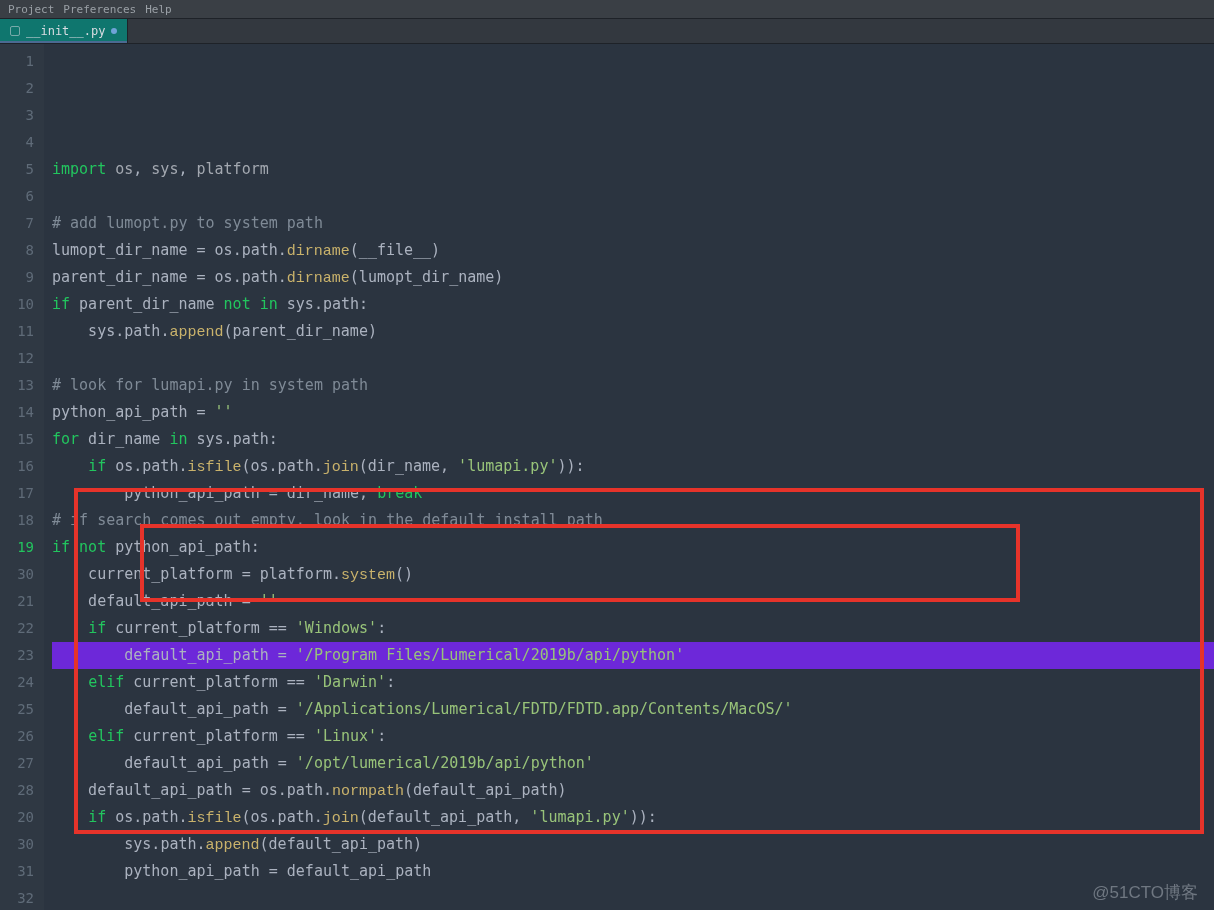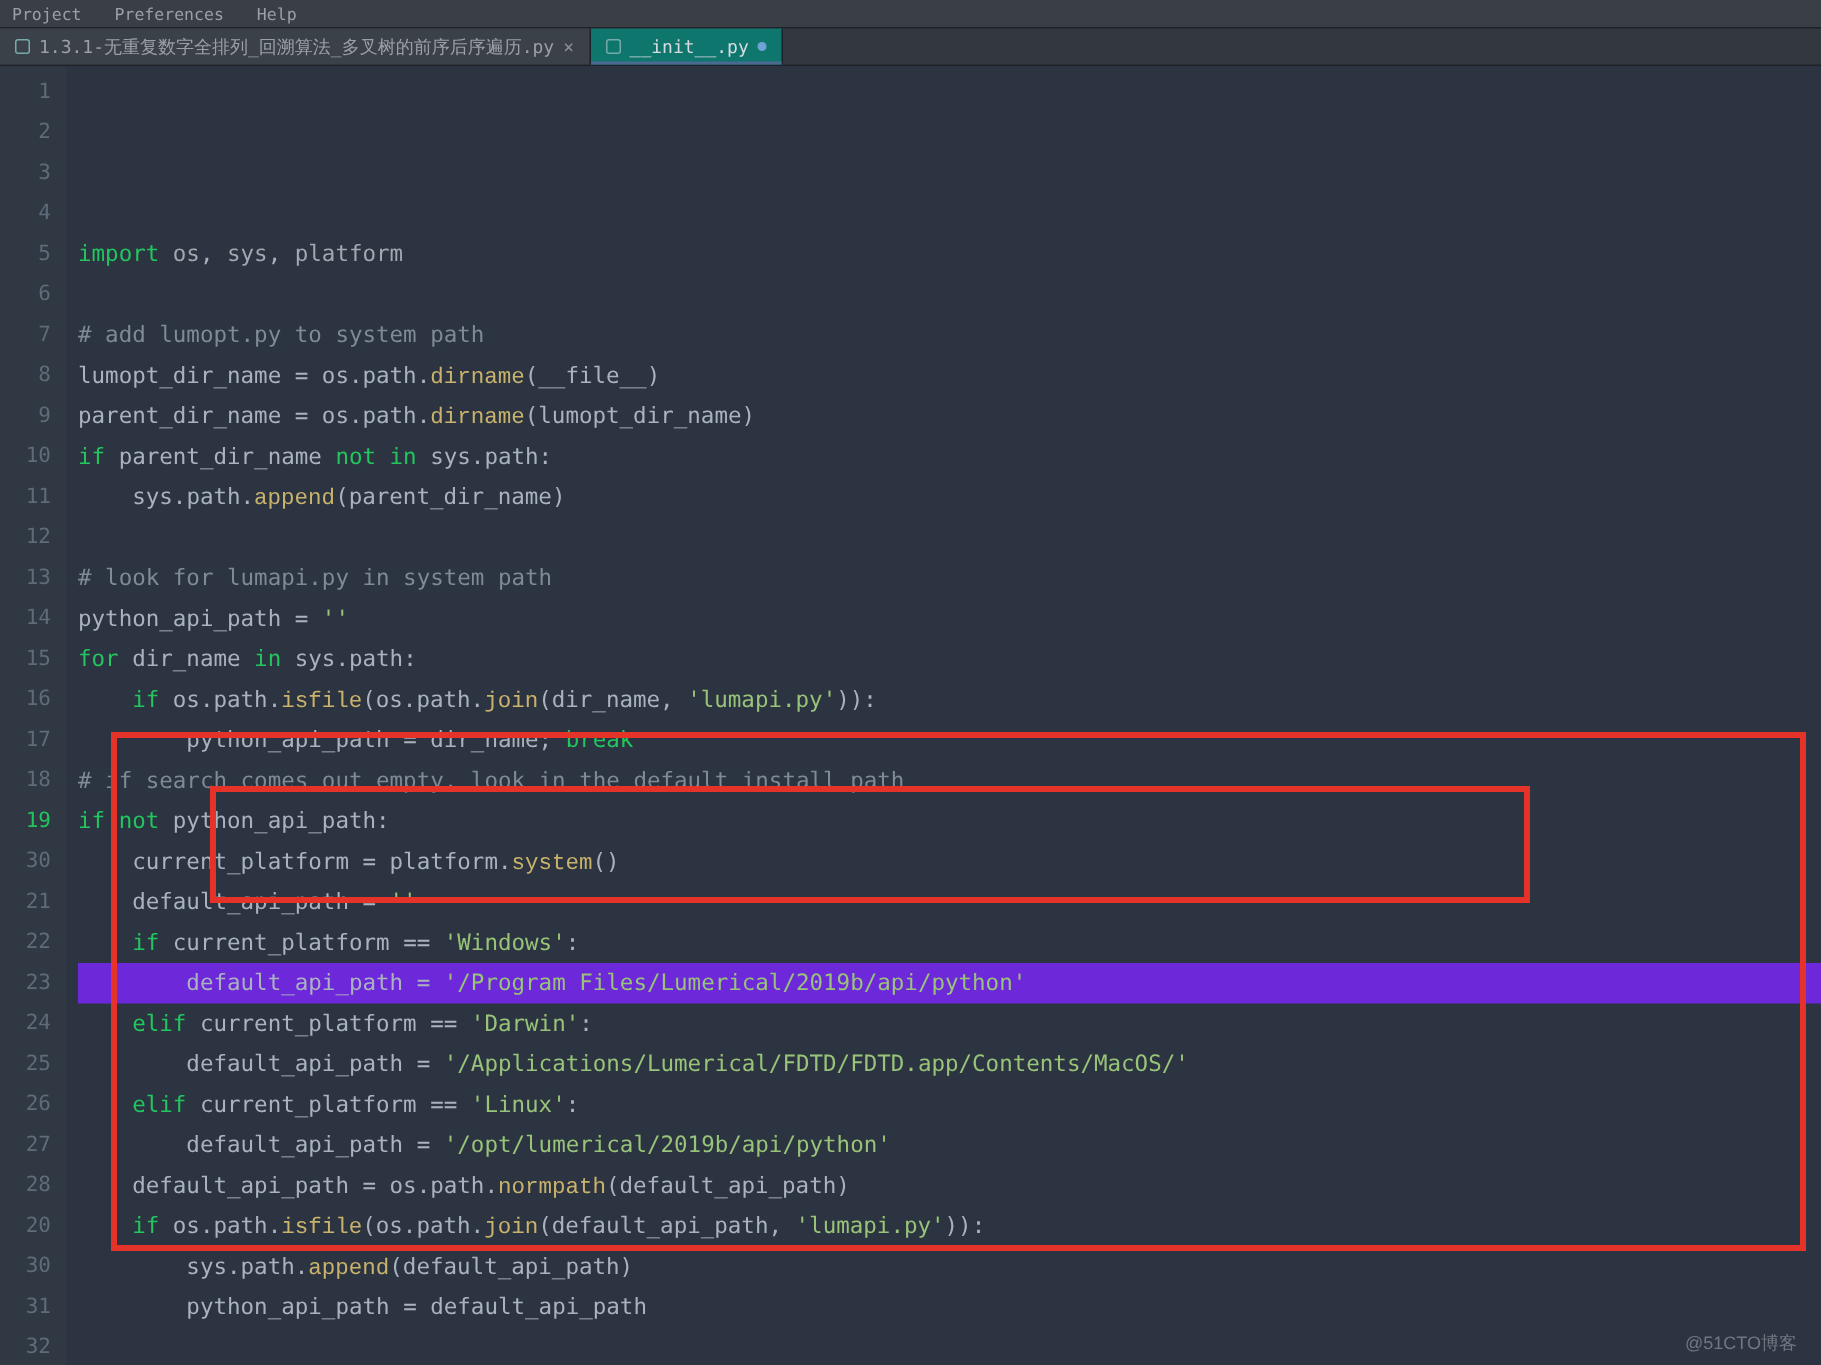--- a/index.html
+++ b/index.html
@@ -14,21 +14,21 @@
     position: relative;
   }
   .topbar {
     height: 18px;
     background: #3a3f45;
     display: flex;
     align-items: center;
     padding: 0 8px;
     font-size: 11px;
     color: #9aa0a6;
-    gap: 22px;
+    gap: 9px;
   }
   .tabbar {
     height: 26px;
     background: #33383f;
     display: flex;
     align-items: stretch;
     border-top: 1px solid #1e2228;
     border-bottom: 1px solid #1e2228;
   }
   .tab {
@@ -89,40 +89,35 @@
   .hlrect-inner {
     position: absolute;
     border: 4px solid #e6332a;
     pointer-events: none;
   }
   .watermark {
     position: absolute;
     right: 16px;
     bottom: 6px;
     color: #7b838d;
-    font-size: 12px;
+    font-size: 17px;
     font-family: sans-serif;
     opacity: .85;
   }
 </style>
 </head>
 <body>
 
 <div class="topbar">
   <span>Project</span>
   <span>Preferences</span>
   <span>Help</span>
 </div>
 
 <div class="tabbar">
-  <div class="tab inactive">
-    <span class="ext"></span>
-    <span>1.3.1-无重复数字全排列_回溯算法_多叉树的前序后序遍历.py</span>
-    <span class="close">×</span>
-  </div>
   <div class="tab active">
     <span class="ext"></span>
     <span>__init__.py</span>
     <span class="dot"></span>
     <span class="underline"></span>
   </div>
 </div>
 
 <div class="editor">
   <div class="gutter" id="gutter">

